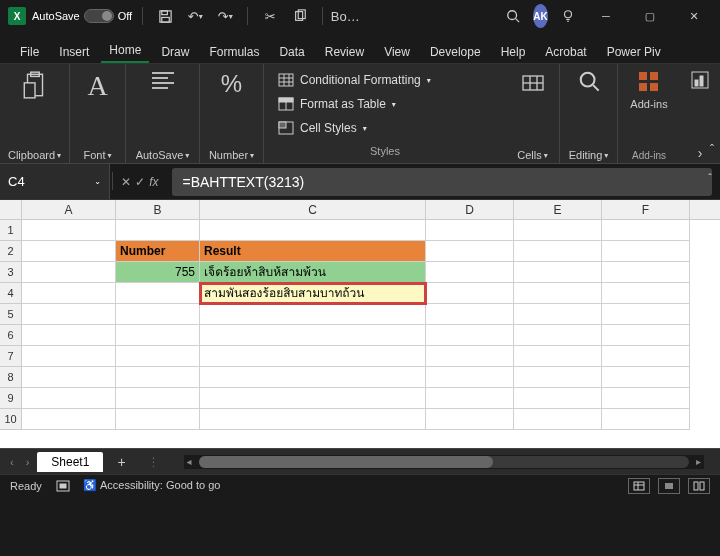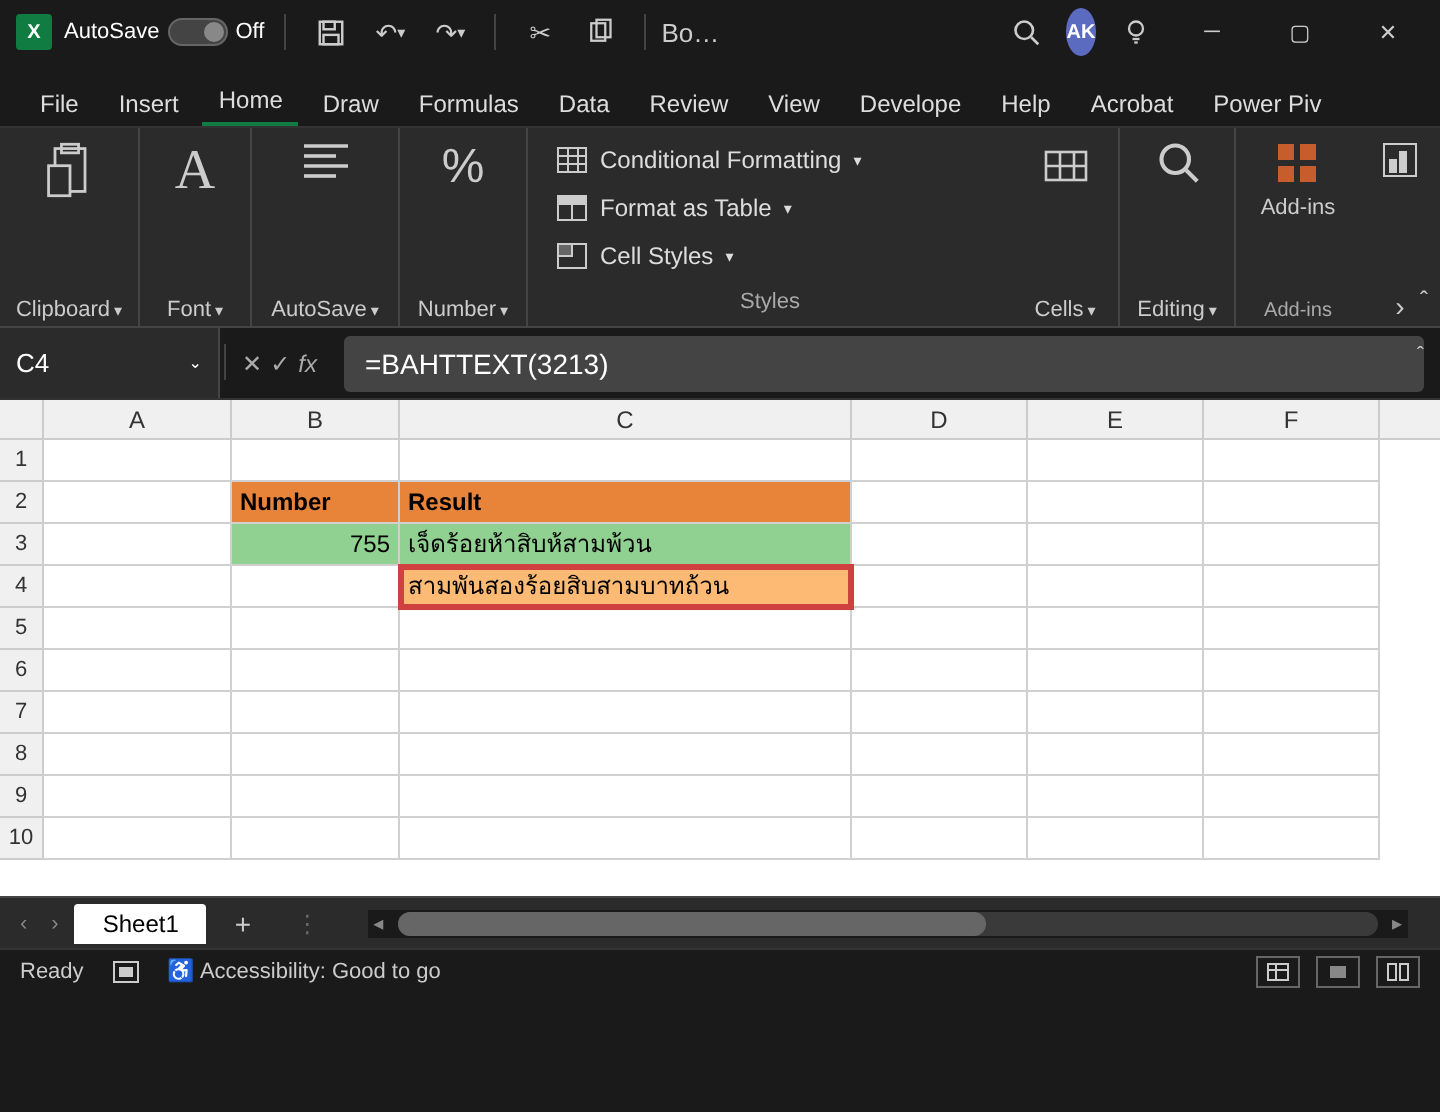--- a/index.html
+++ b/index.html
@@ -38,21 +38,21 @@
 .col-hdrs{height:20px;background:#f0f0f0;display:flex;border-bottom:1px solid #ccc}
 .corner{width:22px;height:20px;background:#f0f0f0;border-right:1px solid #ccc;border-bottom:1px solid #ccc}
 .ch{border-right:1px solid #ccc;text-align:center;font-size:12px;line-height:20px;color:#333}
 .rh{height:21px;border-bottom:1px solid #ccc;text-align:center;font-size:11px;line-height:21px;color:#333}
 .cells{position:relative}
 .row{display:flex;height:21px}
 .cell{border-right:1px solid #d0d0d0;border-bottom:1px solid #d0d0d0;font-size:12px;padding:0 4px;line-height:21px;overflow:hidden;white-space:nowrap}
 .hdr-cell{background:#E8833A;font-weight:bold;color:#000}
 .green-cell{background:#90D090}
 .num-cell{text-align:right}
-.sel-cell{background:#fdba74;outline:3px solid #D04040;outline-offset:-2px;position:relative;overflow:visible}
+.sel-cell{background:#fef9c3;outline:3px solid #D04040;outline-offset:-2px;position:relative;overflow:visible}
 .sheet-tabs{height:26px;background:#2b2b2b;display:flex;align-items:center;padding:0 6px;gap:4px;border-top:1px solid #444}
 .sheet-nav{color:#888;padding:0 4px;font-size:11px}
 .sheet-tab{background:#fff;color:#000;padding:3px 14px;font-size:12px;border-radius:2px 2px 0 0}
 .add-sheet{color:#ccc;padding:0 10px;font-size:14px}
 .hscroll{flex:1;margin:0 10px;height:14px;background:#1a1a1a;display:flex;align-items:center}
 .hscroll-track{flex:1;height:12px;background:#3a3a3a;border-radius:6px;margin:0 4px;position:relative}
 .hscroll-thumb{position:absolute;left:0;width:60%;height:100%;background:#666;border-radius:6px}
 .scroll-arr{color:#888;font-size:10px;padding:0 3px}
 .drag-dots{color:#666;padding:0 8px;letter-spacing:2px}
 .status{height:22px;background:#1a1a1a;display:flex;align-items:center;padding:0 10px;gap:14px;font-size:11px;color:#ccc;border-top:1px solid #333}

